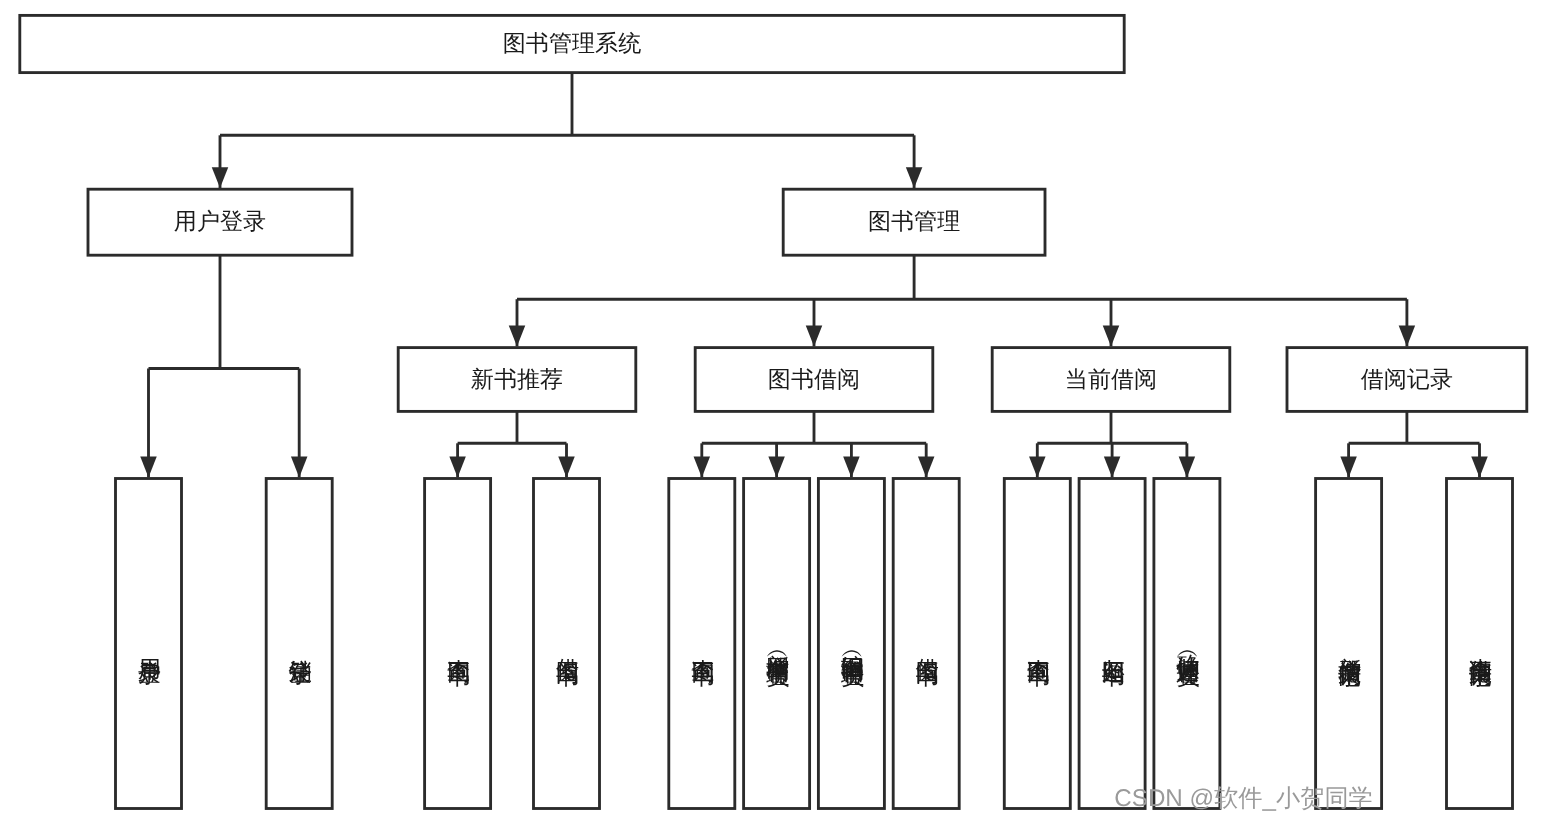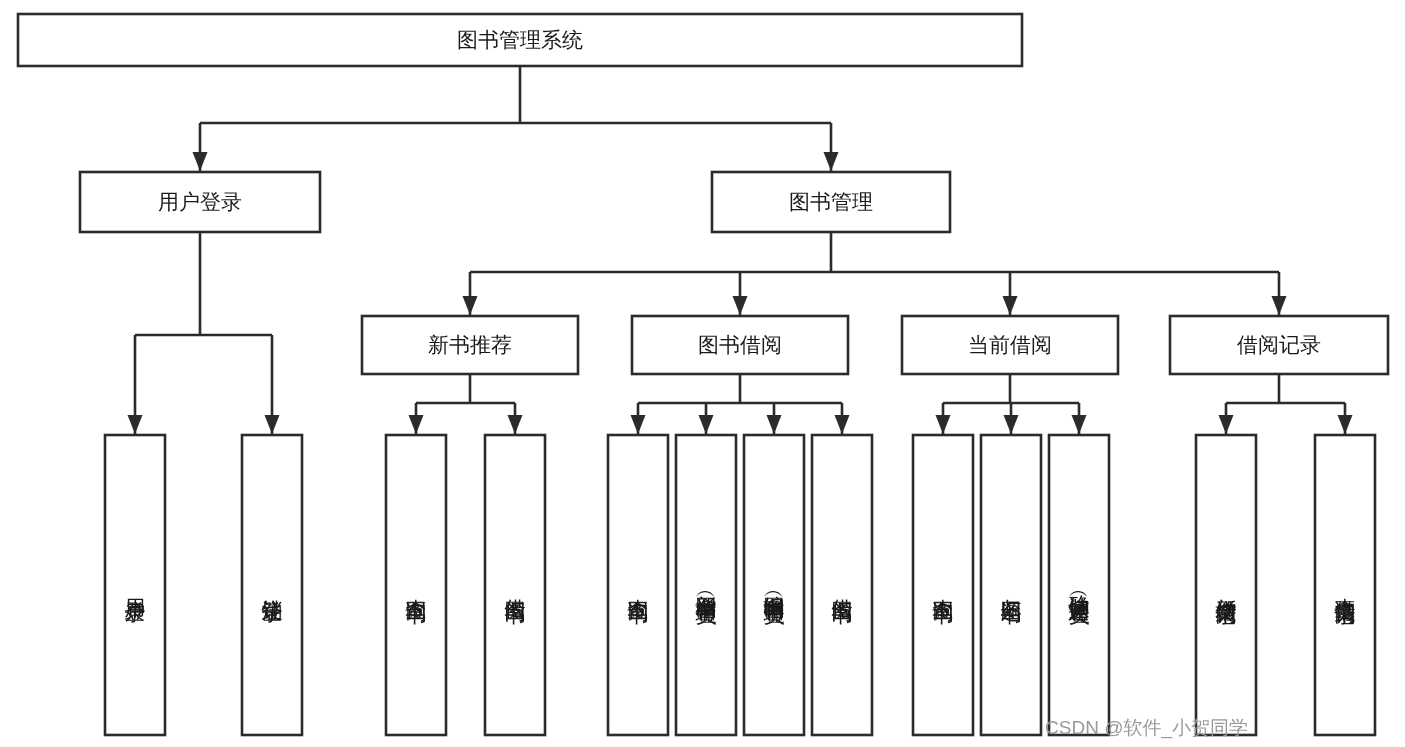--- a/index.html
+++ b/index.html
@@ -64,21 +64,21 @@
     color: #1a1a1a;
     letter-spacing: 1.5px;
     white-space: nowrap;
     text-align: center;
   }
   .watermark {
     position: absolute;
     right: 14px;
     bottom: 6px;
     font-family: "Liberation Sans", "DejaVu Sans", sans-serif;
-    font-size: 19px;
+    font-size: 22px;
     color: #9a9a9a;
     white-space: nowrap;
     pointer-events: none;
   }
 </style>
 </head>
 <body>
 
 <div id="diagram-root">
 

